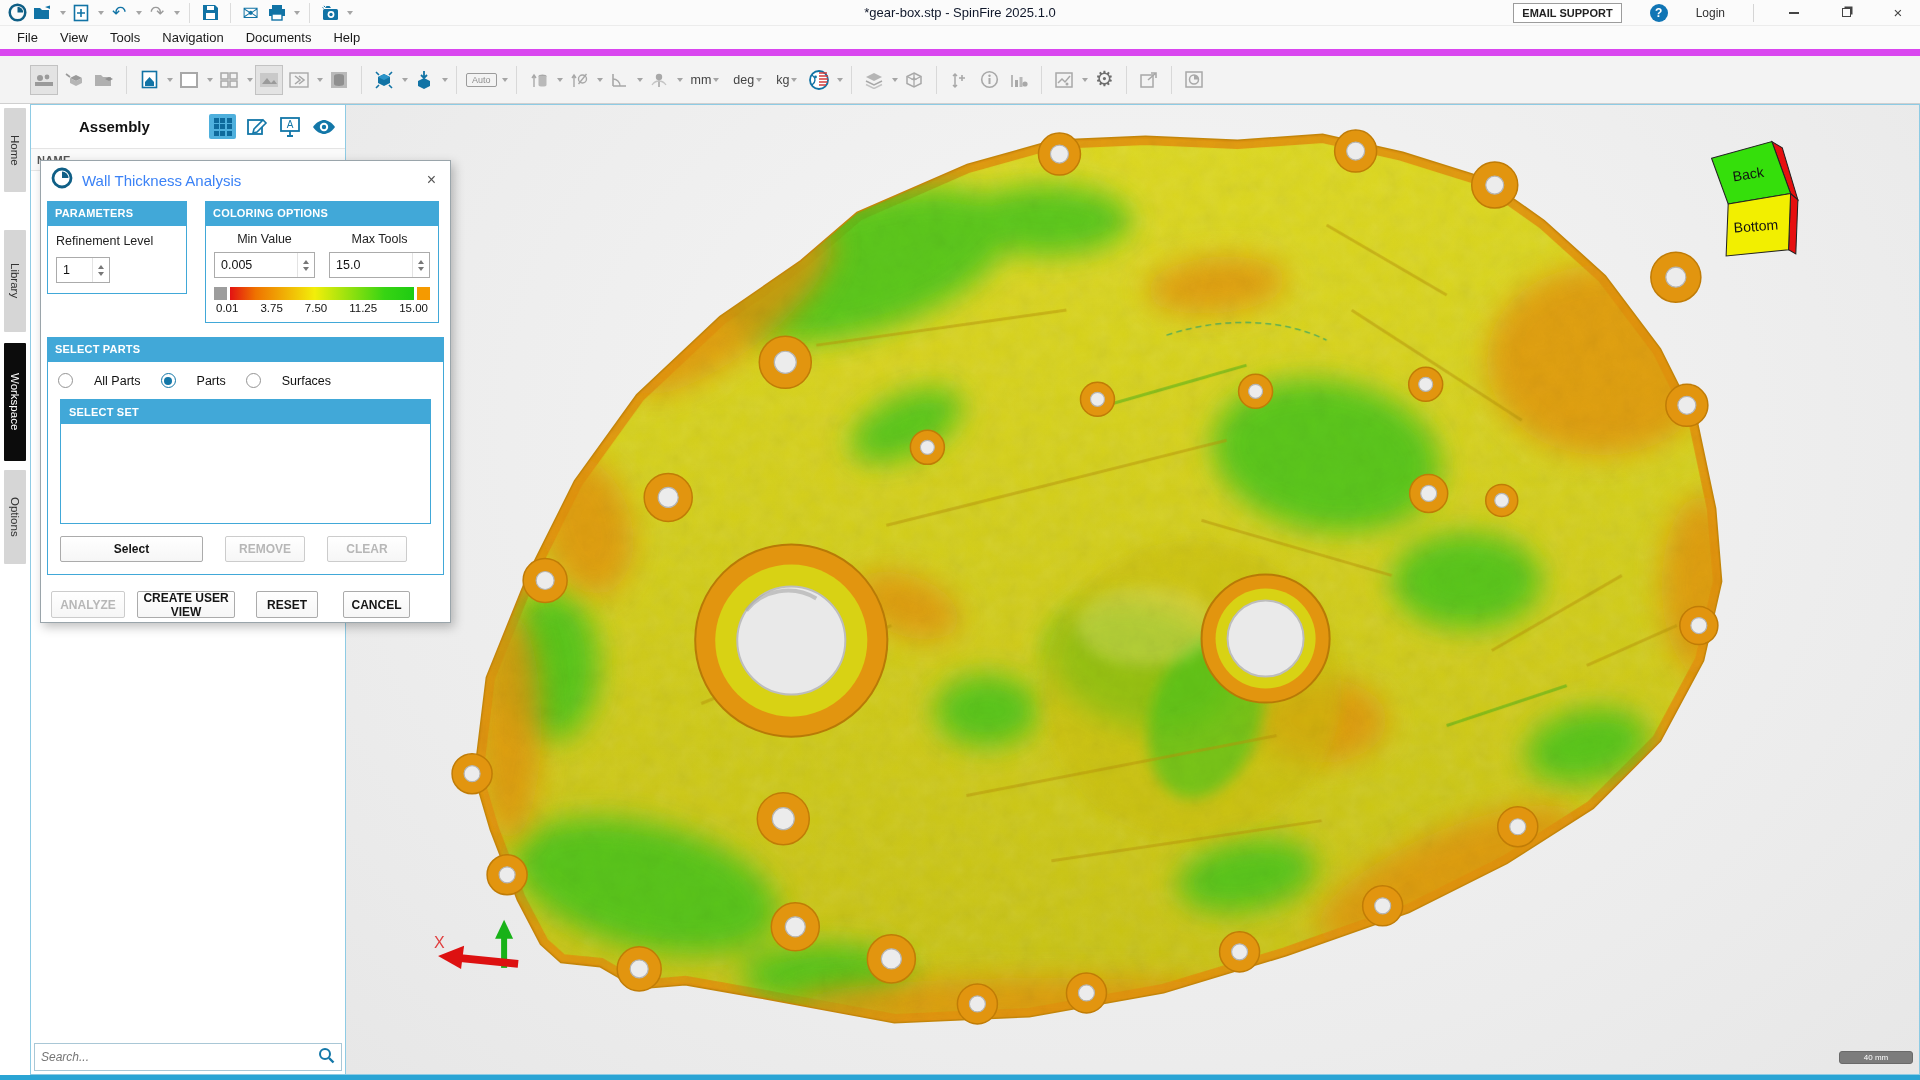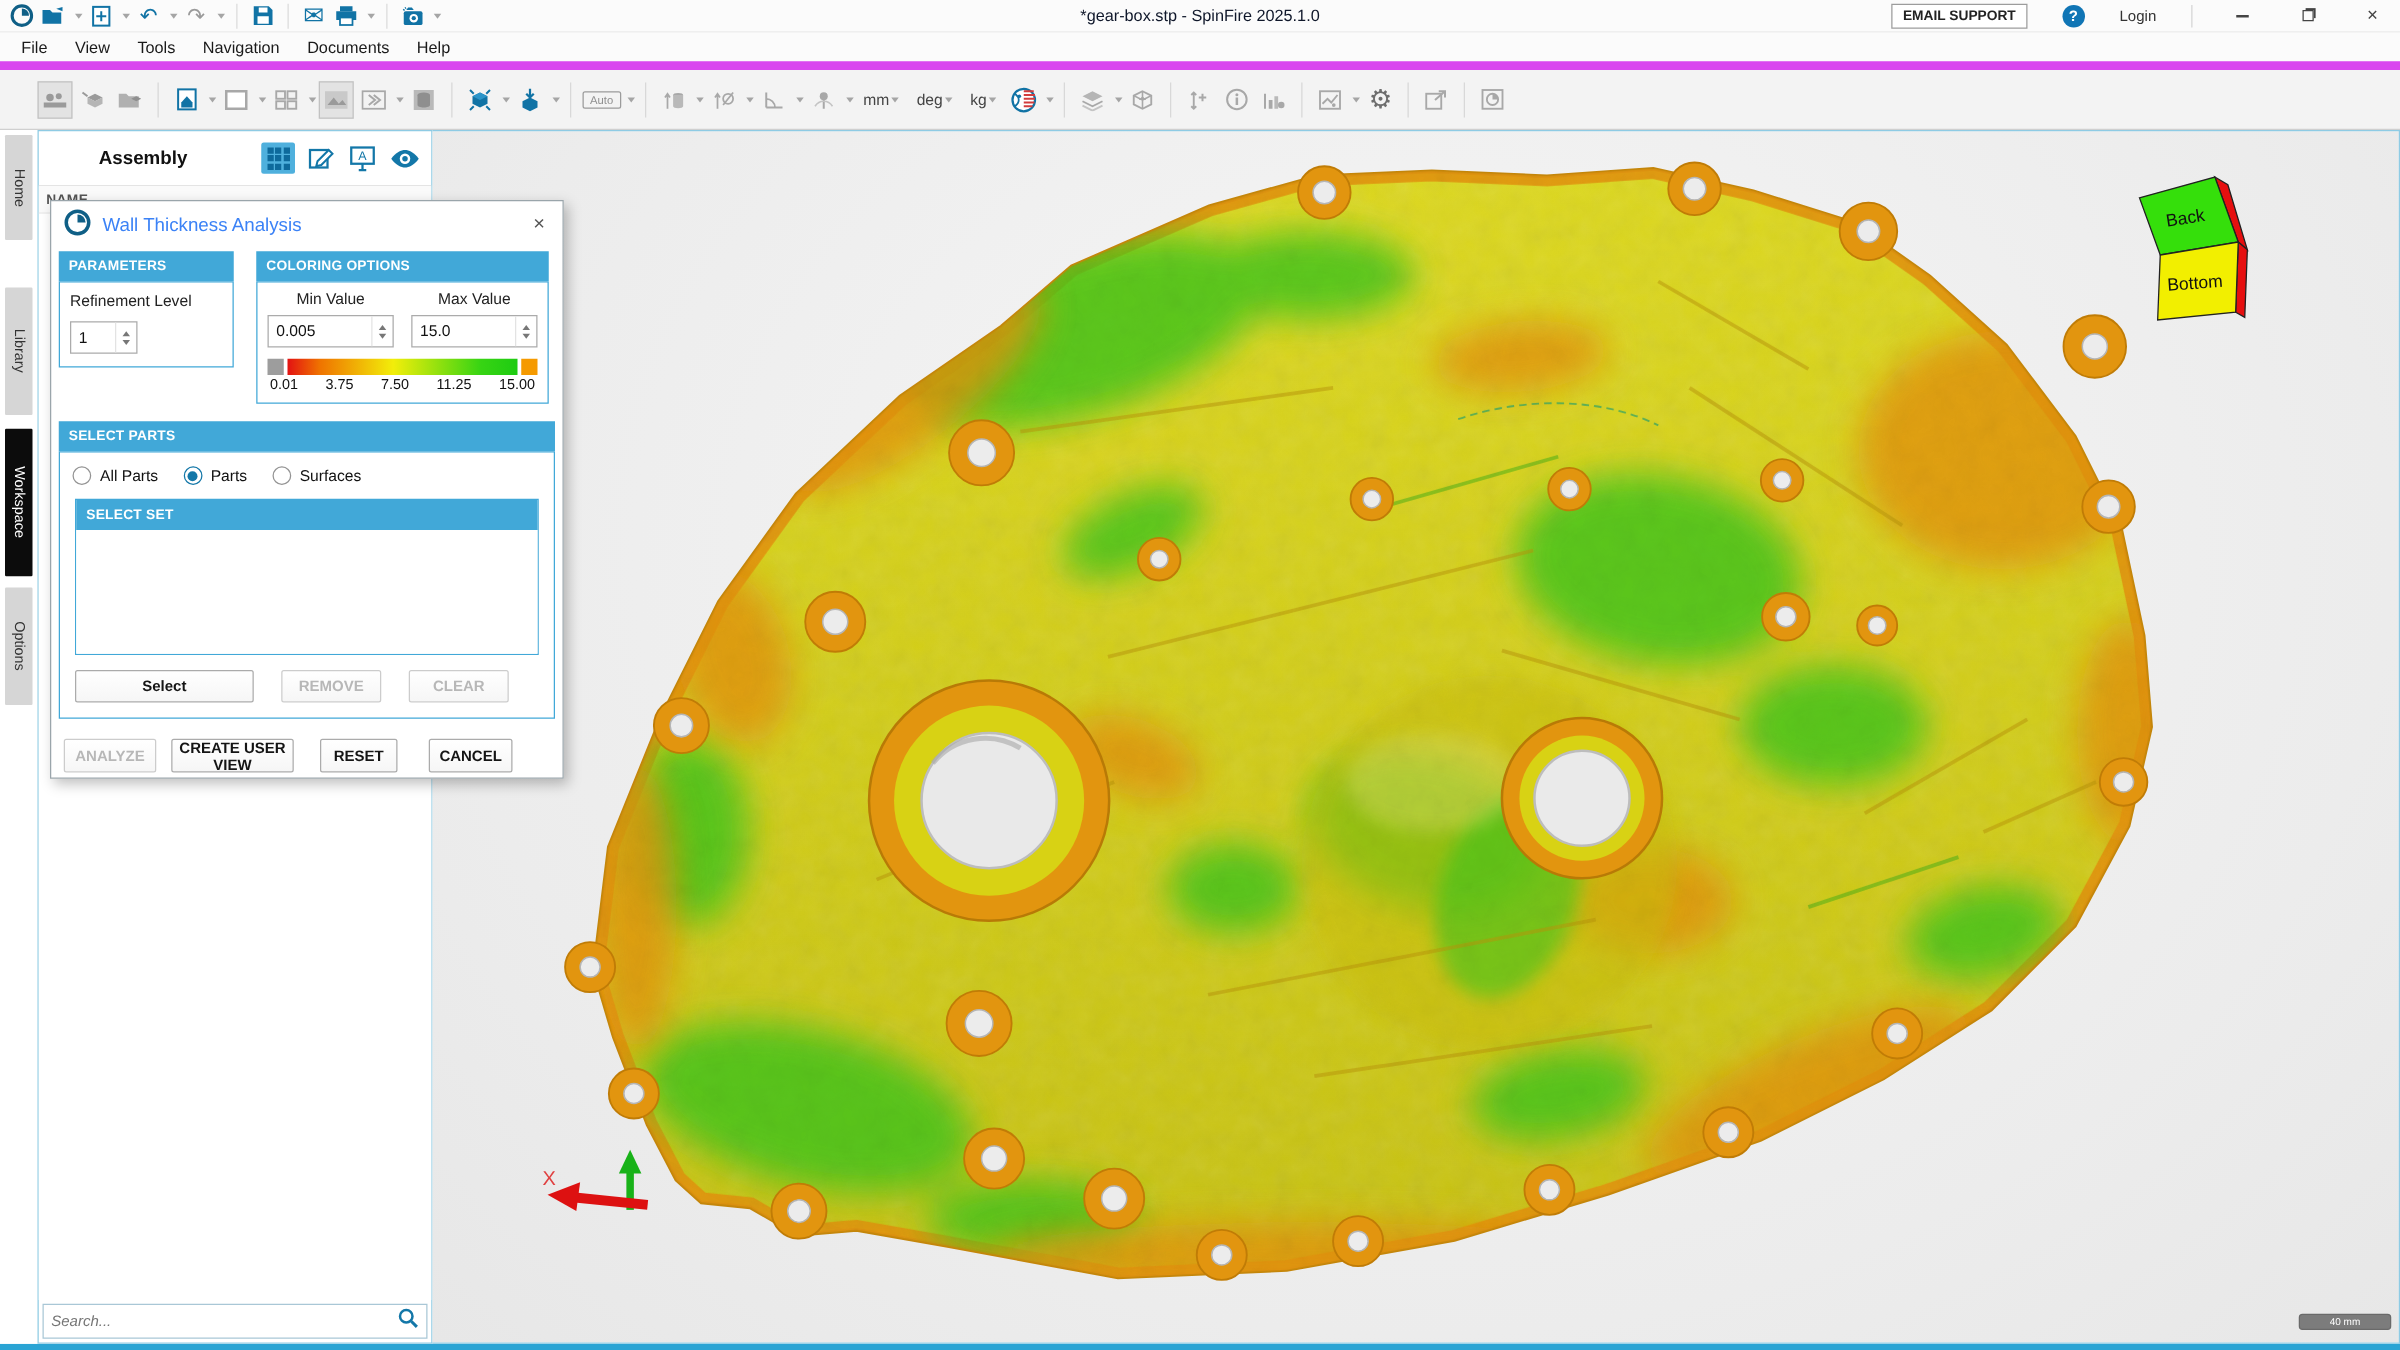--- a/index.html
+++ b/index.html
@@ -89,21 +89,21 @@
   .coloring-body{padding:6px 8px 8px 8px}
   .minmax{display:flex;gap:14px}
   .mm-col{flex:1;text-align:center}
   .mm-col .spinner{margin-top:6px}
   .grad-row{display:flex;align-items:center;gap:3px;margin-top:9px}
   .grad-sq{width:13px;height:13px}
   .grad-bar{flex:1;height:13px;background:linear-gradient(to right,#e31212 0%,#ef7300 14%,#f2ee0a 46%,#37d413 84%,#1ecb12 100%)}
   .grad-ticks{display:flex;justify-content:space-between;font-size:11.5px;color:#111;margin-top:2px;padding:0 2px}
   .selparts-box{margin:14px 6px 0 6px}
   .radio-row{display:flex;align-items:center;gap:20px;padding:11px 10px 9px 10px}
-  .radio-item{display:flex;align-items:center;gap:7px;cursor:pointer}
+  .radio-item{display:flex;align-items:center;gap:21px;cursor:pointer}
   .radio{width:15px;height:15px;border:1px solid #949494;border-radius:50%;background:#fff;display:flex;align-items:center;justify-content:center}
   .radio .dot{width:8px;height:8px;border-radius:50%;background:transparent}
   .radio.checked{border-color:#1377a8}
   .radio.checked .dot{background:#1377a8}
   .radio-label{font-size:12.5px;color:#111}
   .selset{margin:2px 12px 0 12px;border:1px solid #41a8d8}
   .selset-list{height:99px;background:#fff}
   .sel-btn-row{display:flex;align-items:center;padding:12px 12px 12px 12px;gap:22px}
   .btn{border:1px solid #ababab;background:linear-gradient(#ffffff,#f6f6f6);font-weight:700;font-size:12px;color:#151515;border-radius:2px;height:26px;display:flex;align-items:center;justify-content:center;cursor:pointer;font-family:inherit}
   .btn.disabled{color:#b7b7b7;border-color:#cccccc;cursor:default}
@@ -682,21 +682,21 @@
             <div class="field-label">Min Value</div>
             <div class="spinner">
               <input value="0.005" style="">
               <span class="spin-btns">
                   <span class="sb-up"></span>
                   <span class="sb-dn"></span>
                 </span>
             </div>
           </div>
           <div class="mm-col">
-            <div class="field-label">Max Value</div>
+            <div class="field-label">Max Tools</div>
             <div class="spinner">
               <input value="15.0" style="">
               <span class="spin-btns">
                   <span class="sb-up"></span>
                   <span class="sb-dn"></span>
                 </span>
             </div>
           </div>
         </div>
         <div class="grad-row">

